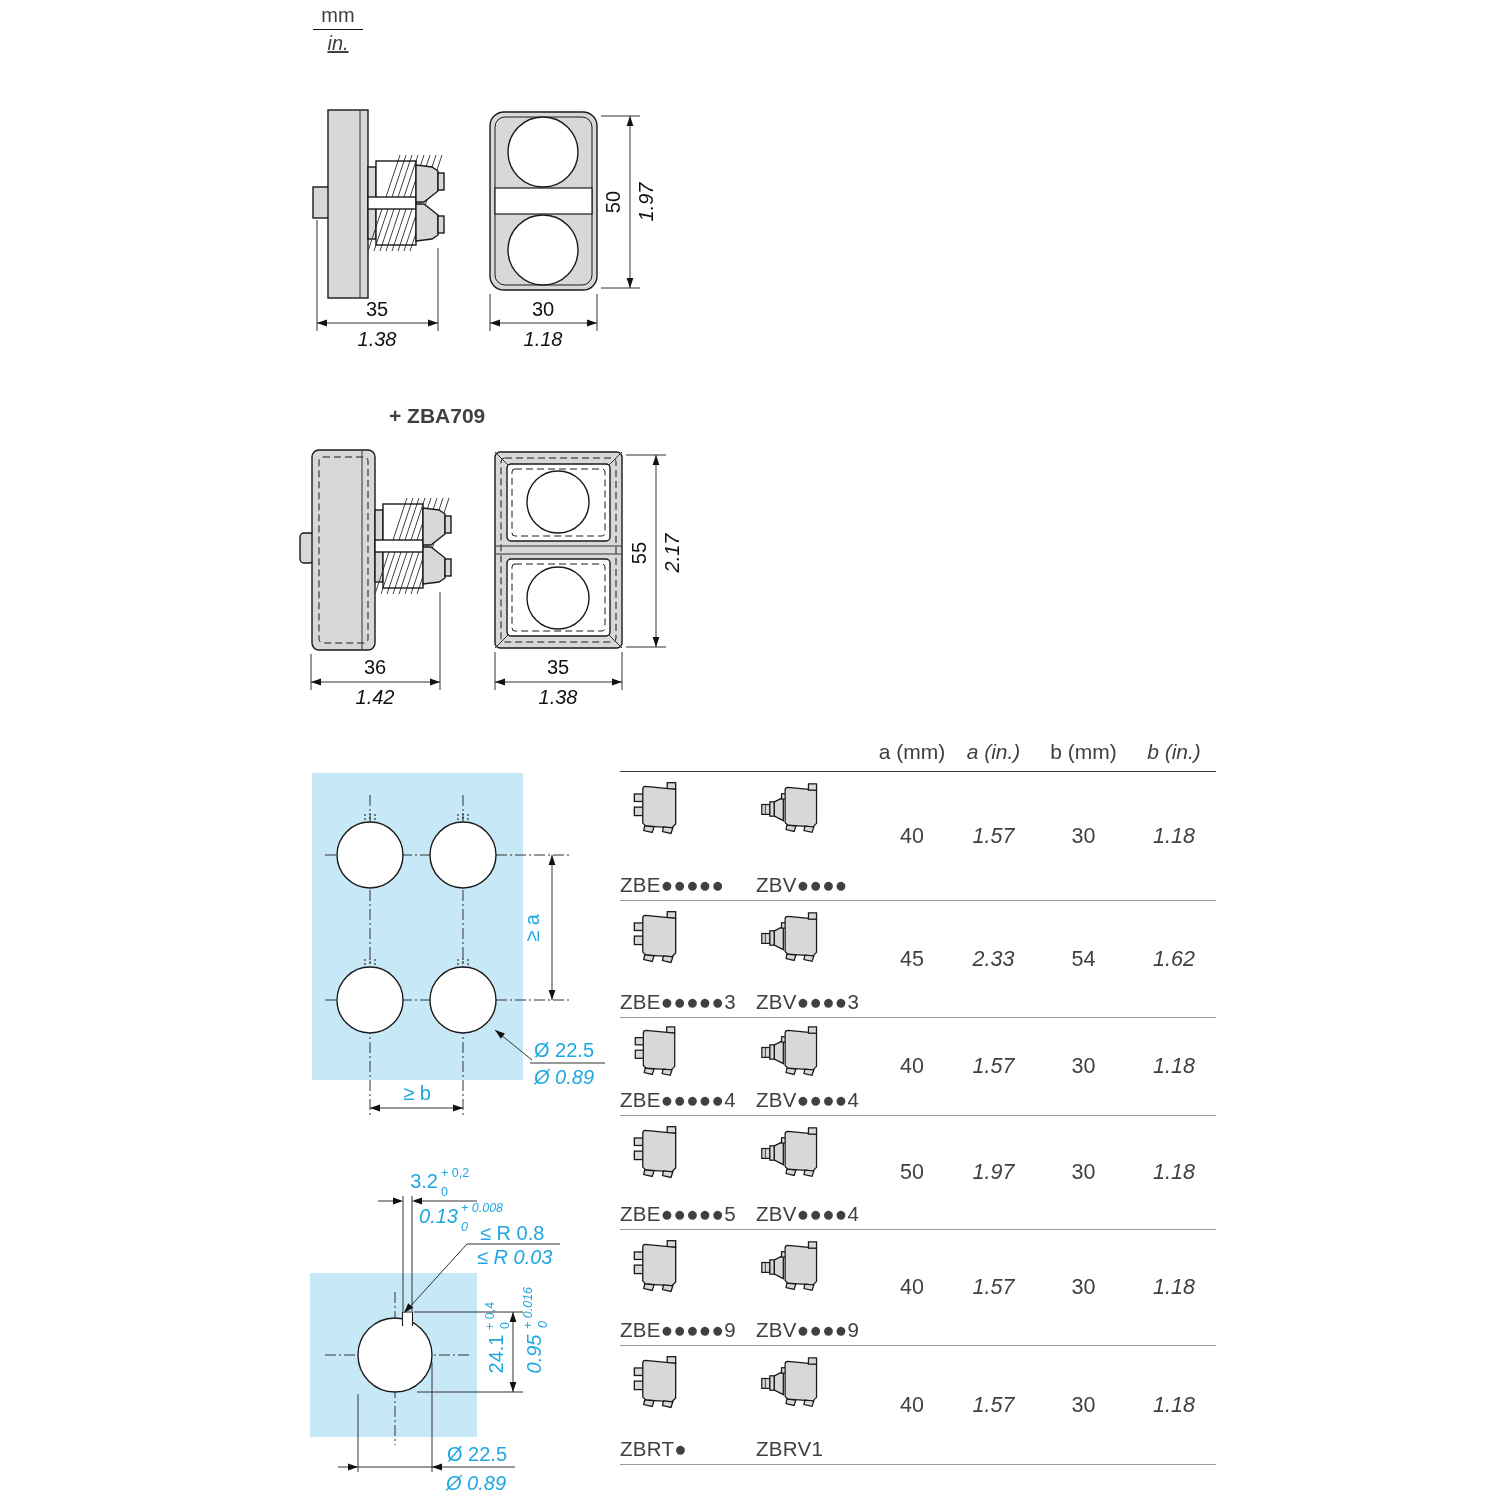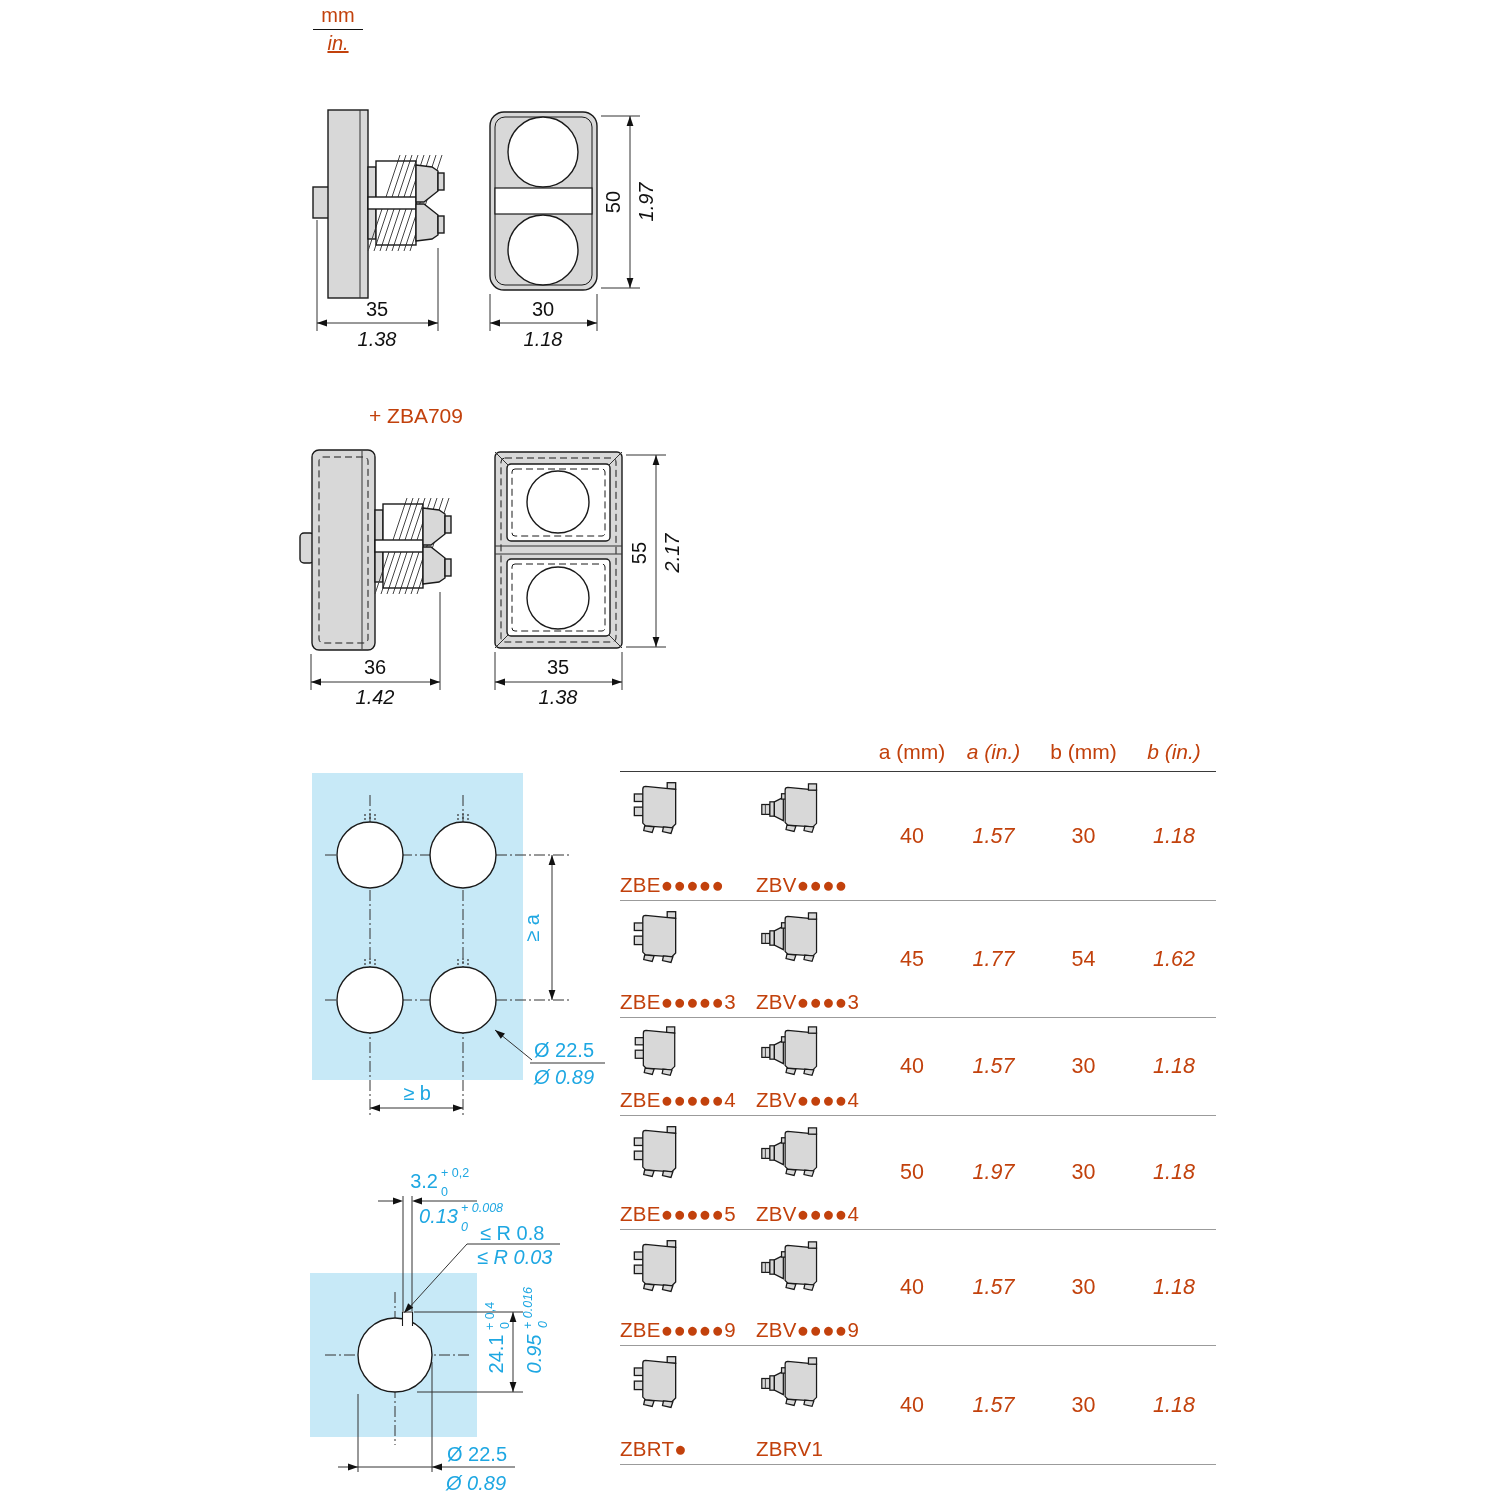--- a/index.html
+++ b/index.html
@@ -1,37 +1,37 @@
 <!DOCTYPE html>
 <html><head>
 <meta charset="utf-8">
 <style>
   html,body{margin:0;padding:0;background:#fff;}
   .page{position:relative;width:1500px;height:1500px;background:#fff;
-        font-family:"Liberation Sans", sans-serif;color:#c2410c;overflow:hidden;}
+        font-family:"Liberation Sans", sans-serif;color:#404040;overflow:hidden;}
   svg{position:absolute;overflow:visible;}
   svg text{font-family:"Liberation Sans", sans-serif;fill:#111;}
   .dimtxt{font-size:20px;}
   .toltxt{font-size:12.5px;}
   .it{font-style:italic;}
   .cy{fill:#1ea7e2;}
   .part{fill:#d8d8d8;stroke:#1a1a1a;stroke-width:1.4;}
   .white{fill:#ffffff;stroke:#1a1a1a;stroke-width:1.4;}
   .ln{stroke:#1a1a1a;stroke-width:1.1;fill:none;}
   .thin{stroke:#333;stroke-width:1;fill:none;}
   .dash{stroke:#1a1a1a;stroke-width:1;fill:none;stroke-dasharray:7 4;}
   .cline{stroke:#333;stroke-width:1;fill:none;stroke-dasharray:11 3 2 3;}
   .dots{stroke:#333;stroke-width:1.2;fill:none;stroke-dasharray:2 2;}
   .arrowfill{fill:#111;}
   
   .units{position:absolute;left:313px;top:4px;width:50px;text-align:center;font-size:20px;}
   .units .mm{border-bottom:1.6px solid #111;padding-bottom:2px;}
   .units .in{font-style:italic;padding-top:2px;text-decoration:underline;}
   
-  .zba-label{position:absolute;left:369px;top:404px;font-size:21px;font-weight:normal;}
+  .zba-label{position:absolute;left:389px;top:404px;font-size:21px;font-weight:bold;}
   
   .dimtable{position:absolute;left:620px;top:733px;width:596px;}
   .thead,.trow{display:grid;grid-template-columns:252px 80px 83px 97px 84px;}
   .thead{height:38px;border-bottom:1.5px solid #3a3a3a;align-items:end;font-size:21px;}
   .thead div{text-align:center;padding-bottom:7px;}
   .trow{border-bottom:1px solid #9b9b9b;position:relative;}
   .r1{height:128px}.r2{height:116px}.r3{height:97px}.r4{height:113px}.r5{height:115px}.r6{height:118px}
   .numcell{display:flex;align-items:center;justify-content:center;font-size:21.5px;}
   .iconcell{position:relative;}
   .stack{position:absolute;top:0;height:100%;}
@@ -322,21 +322,21 @@
           <div class="reflabel">ZBE●●●●●3</div>
         </div>
         <div class="stack right">
           <svg class="icon" width="70" height="58" viewBox="0 0 78 58">
               <use href="#ic-zbv"></use>
             </svg>
           <div class="reflabel">ZBV●●●●3</div>
         </div>
       </div>
       <div class="numcell">45</div>
-      <div class="numcell it">1.77</div>
+      <div class="numcell it">2.33</div>
       <div class="numcell">54</div>
       <div class="numcell it">1.62</div>
     </div>
 
     <div class="trow r3">
       <div class="iconcell">
         <div class="stack left">
           <svg class="icon" width="62" height="52" viewBox="0 0 66 58">
               <use href="#ic-zbe"></use>
             </svg>

